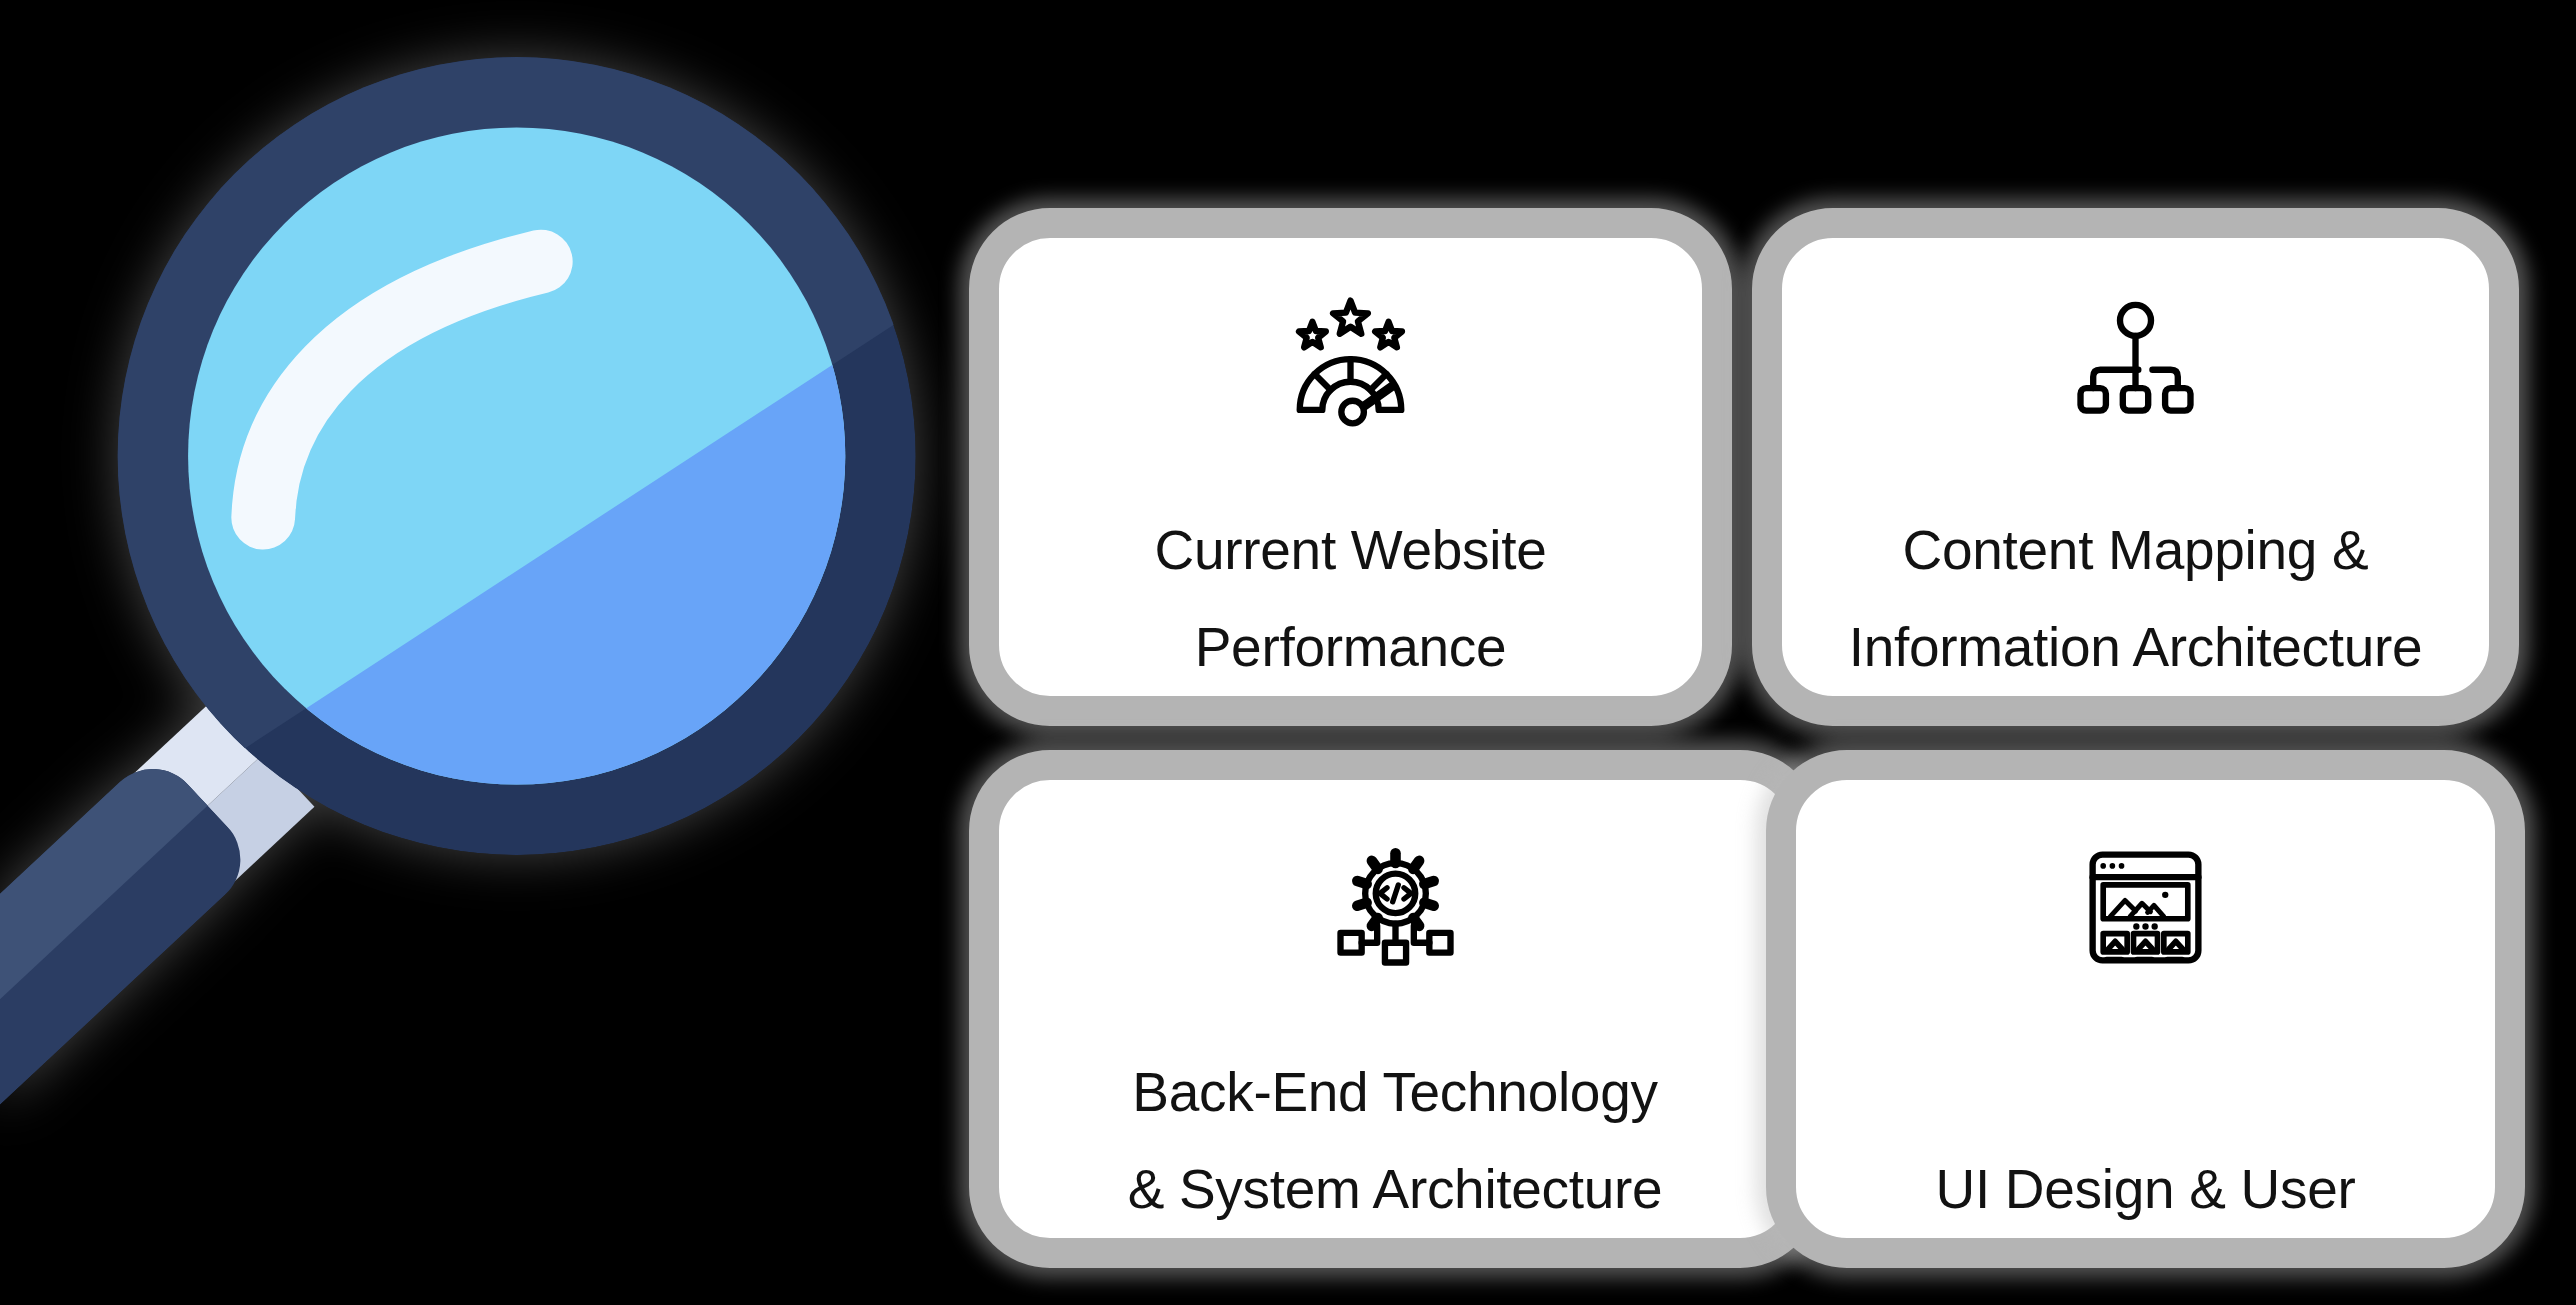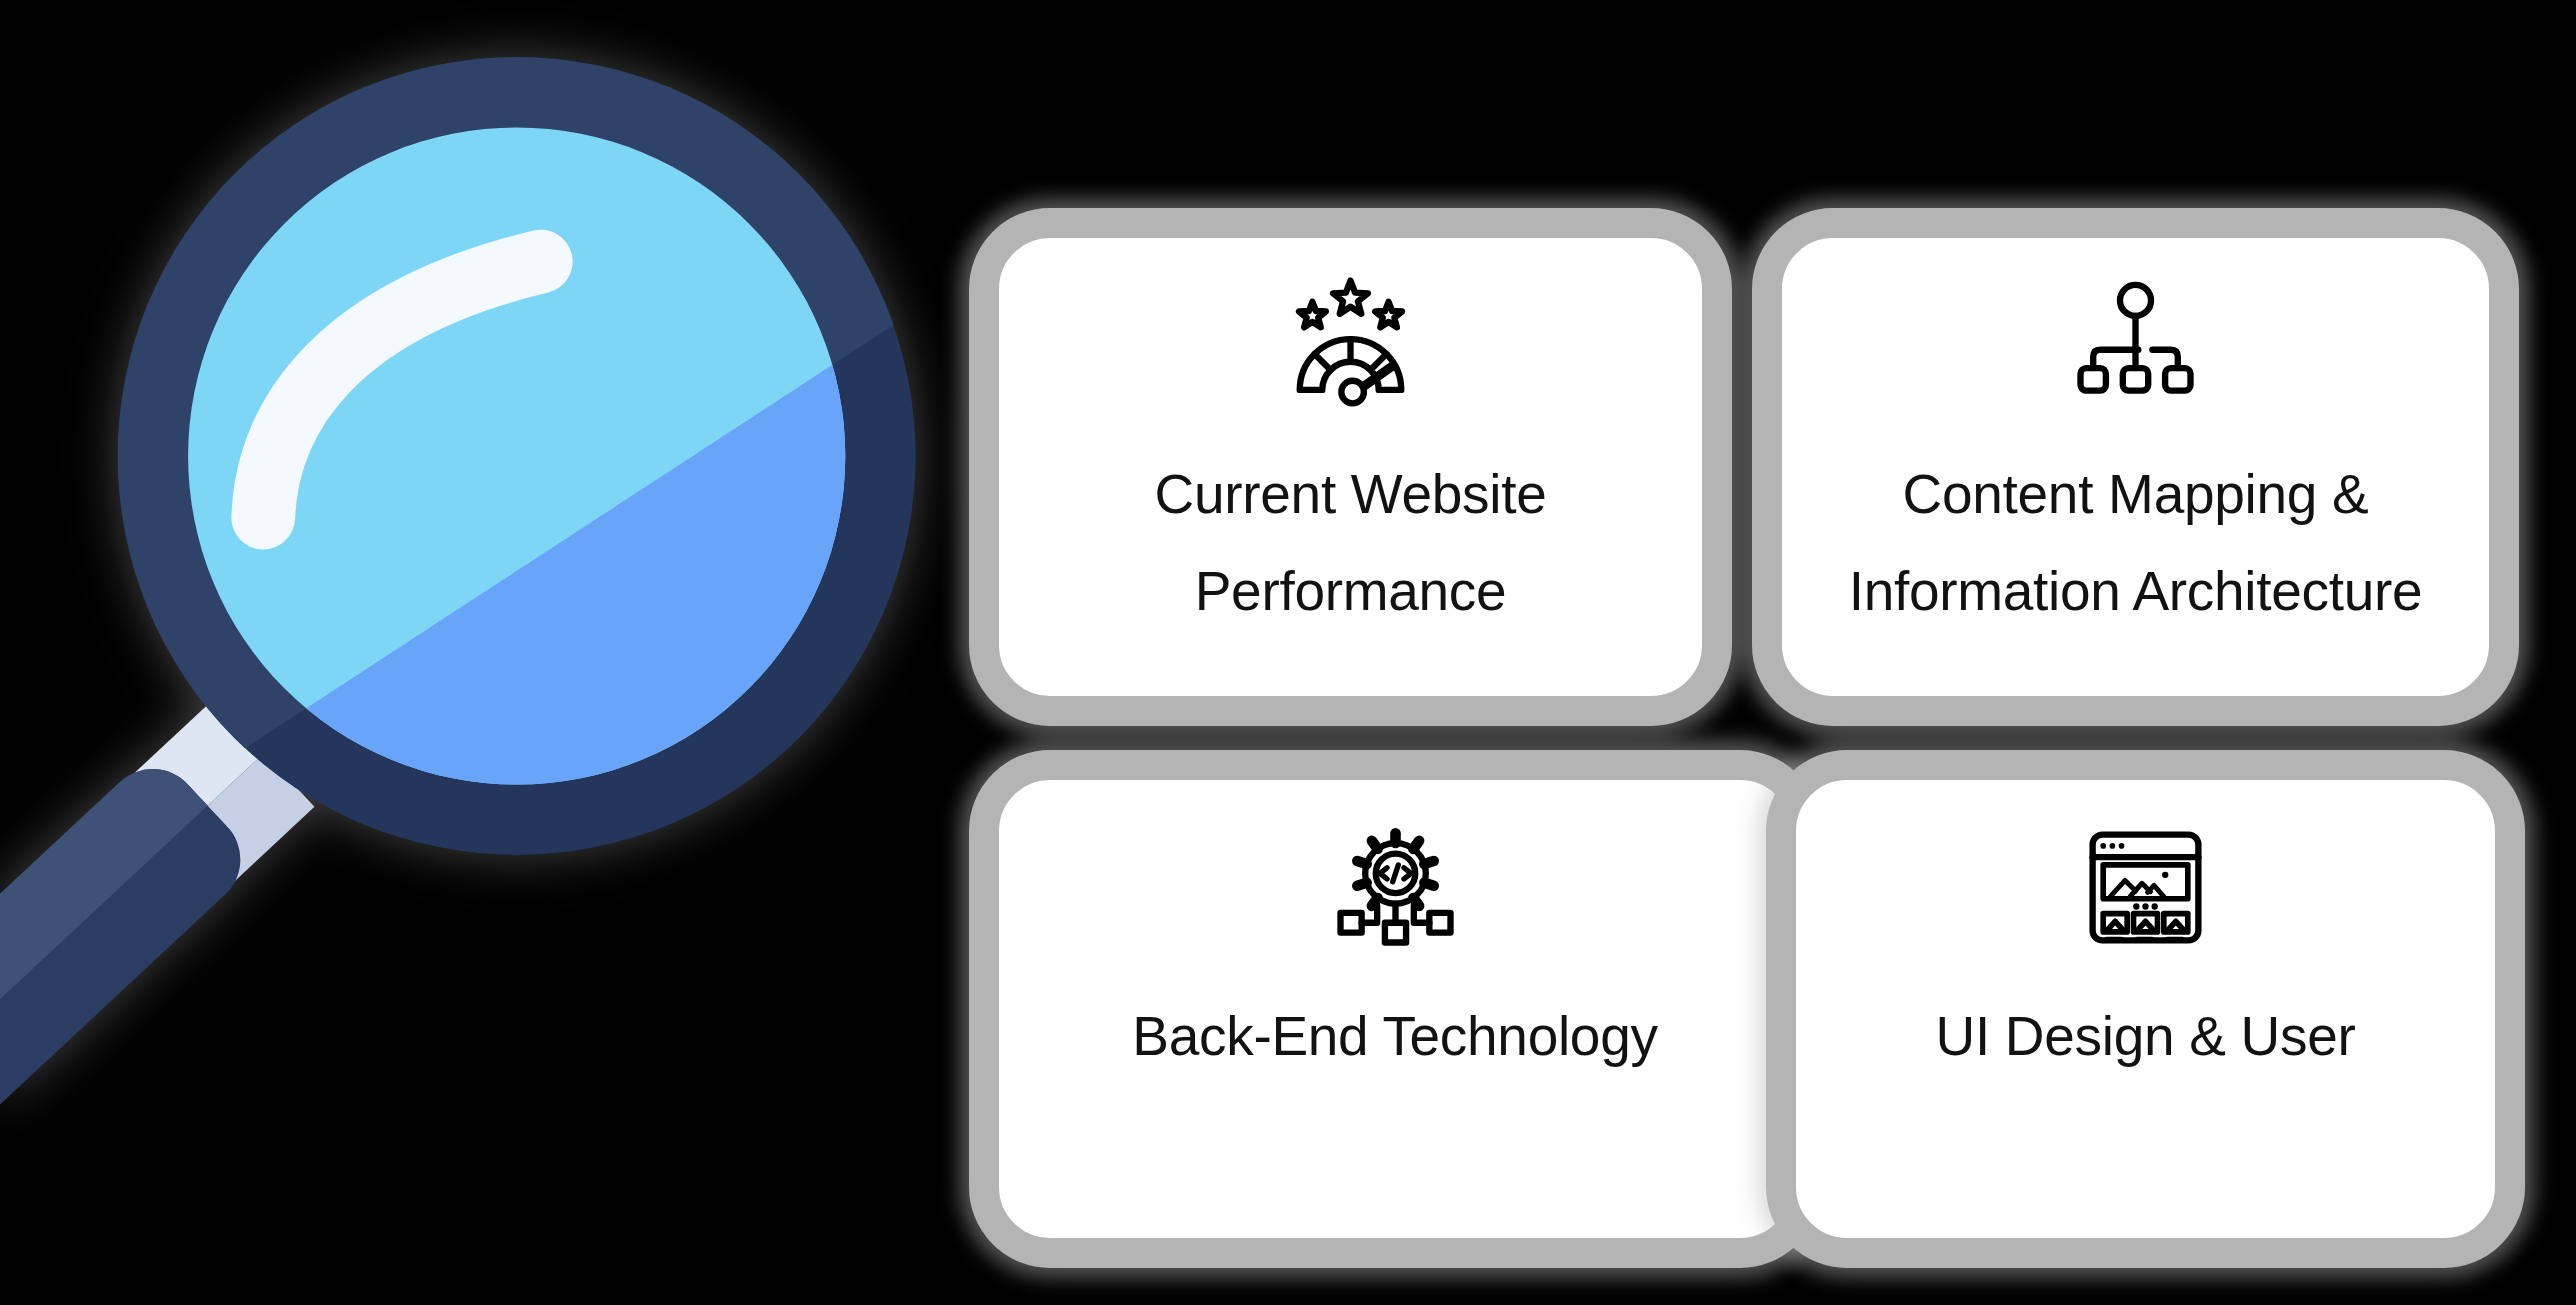--- a/index.html
+++ b/index.html
@@ -3,21 +3,21 @@
 <meta charset="utf-8">
 <style>
   html,body{margin:0;padding:0;background:#000;}
   #canvas{position:relative;width:2576px;height:1305px;background:#000000;overflow:hidden;
           font-family:"Liberation Sans","DejaVu Sans",sans-serif;}
   #magnifier{position:absolute;left:0;top:0;
              filter:drop-shadow(0 0 25.5px rgba(150,150,150,0.45));}
   .card{position:absolute;box-sizing:border-box;background:#ffffff;
         border:30px solid #b4b4b4;border-radius:81px;
         box-shadow:0 0 19px 9.4px rgba(185,185,185,0.45);
-        display:flex;flex-direction:column;align-items:center;padding-top:37px;}
+        display:flex;flex-direction:column;align-items:center;padding-top:57px;justify-content:space-between;}
   .card svg.cicon{width:141px;height:141px;flex:0 0 auto;}
   .card .title{margin-top:30px;text-align:center;color:#121212;
                font-size:55px;line-height:97px;letter-spacing:-0.3px;}
   .card .title span{display:block;white-space:nowrap;}
   #card1{left:969px;top:208px;width:763px;height:518px;}
   #card2{left:1752px;top:208px;width:767px;height:518px;}
   #card3{left:969px;top:750px;width:852px;height:518px;}
   #card4{left:1766px;top:750px;width:759px;height:518px;}
   .ic{fill:none;stroke:#000;stroke-width:9;stroke-linecap:round;stroke-linejoin:round;}
 </style>
@@ -118,20 +118,21 @@
       </g>
       <path d="M100,123 L100,150"></path>
       <rect x="85" y="150" width="30" height="28"></rect>
       <path d="M52,150 L74,150 L74,126"></path>
       <rect x="22" y="136" width="30" height="28"></rect>
       <path d="M148,150 L126,150 L126,126"></path>
       <rect x="148" y="136" width="30" height="28"></rect>
     </svg>
     <div class="title">
       <span>Back-End Technology</span>
+      <span>&amp; System Architecture</span>
     </div>
   </div>
 
   <div class="card" id="card4">
     <svg class="cicon ic" viewBox="0 0 200 200">
       <rect x="25" y="25" width="150" height="150" rx="14"></rect>
       <path d="M25,57 L175,57"></path>
       <circle cx="40" cy="41" r="4" fill="#000" stroke="none"></circle>
       <circle cx="53" cy="41" r="4" fill="#000" stroke="none"></circle>
       <circle cx="66" cy="41" r="4" fill="#000" stroke="none"></circle>

